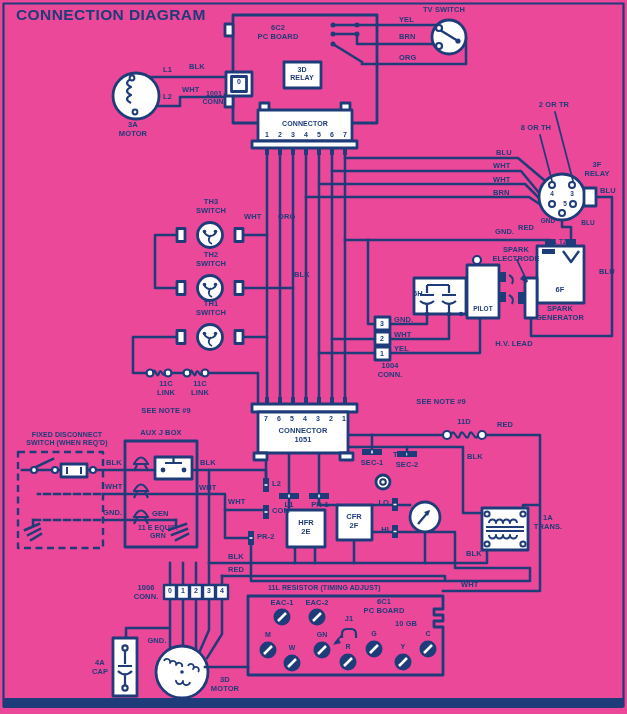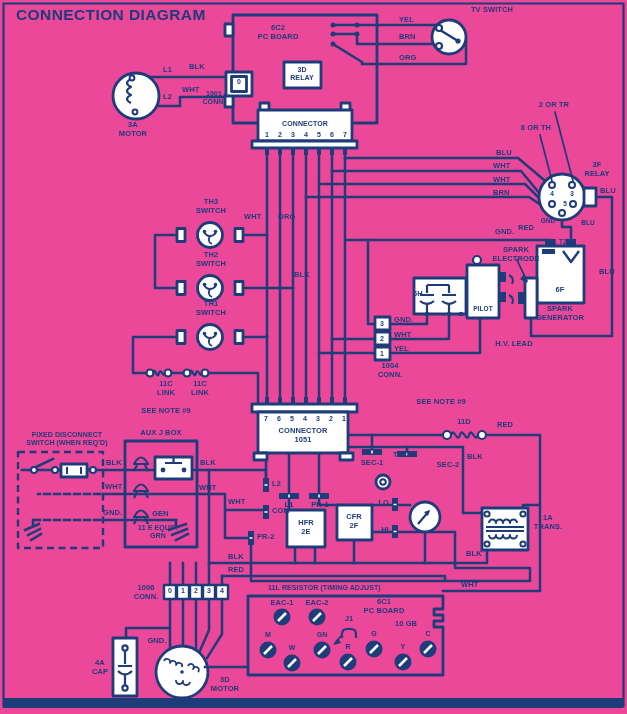--- a/index.html
+++ b/index.html
@@ -309,21 +309,21 @@
       <path d="M555,112 L573,181"></path>
       <path d="M540,135 L552,181"></path>
       <path d="M517,260 L527,281"></path>
     </g>
     <path d="M527,283 L520,279 L524,274 Z" fill="currentColor" stroke="none"></path>
   </g>
 </svg>
 
 <div class="title">CONNECTION DIAGRAM</div>
 <div id="labels">
-      <div class="lbl c" style="left: 444px; top: 6px; margin-left: 48px;">TV SWITCH</div>
+      <div class="lbl c" style="left: 444px; top: 6px;">TV SWITCH</div>
       <div class="lbl" style="left: 399px; top: 16px;">YEL</div>
       <div class="lbl" style="left: 399px; top: 33px;">BRN</div>
       <div class="lbl" style="left: 399px; top: 54px;">ORG</div>
       <div class="lbl c" style="left: 278px; top: 24px;">6C2
 PC BOARD</div>
       <div class="lbl c" style="left: 302px; top: 66px; font-size: 7px;">3D
 RELAY</div>
       <div class="lbl" style="left: 163px; top: 66px;">L1</div>
       <div class="lbl" style="left: 189px; top: 63px;">BLK</div>
       <div class="lbl" style="left: 182px; top: 86px;">WHT</div>
@@ -383,21 +383,21 @@
       <div class="lbl c" style="left: 200px; top: 380px;">11C
 LINK</div>
       <div class="lbl c" style="left: 166px; top: 407px;">SEE NOTE #9</div>
       <div class="lbl c" style="left: 441px; top: 398px;">SEE NOTE #9</div>
       <div class="lbl c" style="left: 464px; top: 418px;">11D</div>
       <div class="lbl" style="left: 497px; top: 421px;">RED</div>
       <div class="lbl c" style="left: 305px; top: 415px; font-size: 7px; word-spacing: 7px;">7 6 5 4 3 2 1</div>
       <div class="lbl c" style="left: 303px; top: 427px;">CONNECTOR
 1051</div>
       <div class="lbl c" style="left: 372px; top: 459px;">SEC-1</div>
-      <div class="lbl c" style="left: 407px; top: 461px; margin-left: 41px;">SEC-2</div>
+      <div class="lbl c" style="left: 407px; top: 461px;">SEC-2</div>
       <div class="lbl" style="left: 393px; top: 451px;">TP-1</div>
       <div class="lbl c" style="left: 67px; top: 431px; font-size: 7px;">FIXED DISCONNECT
 SWITCH (WHEN REQ'D)</div>
       <div class="lbl c" style="left: 161px; top: 429px;">AUX J BOX</div>
       <div class="lbl" style="left: 106px; top: 459px;">BLK</div>
       <div class="lbl" style="left: 105px; top: 483px;">WHT</div>
       <div class="lbl" style="left: 103px; top: 509px;">GND.</div>
       <div class="lbl" style="left: 200px; top: 459px;">BLK</div>
       <div class="lbl" style="left: 199px; top: 484px;">WHT</div>
       <div class="lbl" style="left: 152px; top: 510px;">GEN</div>

